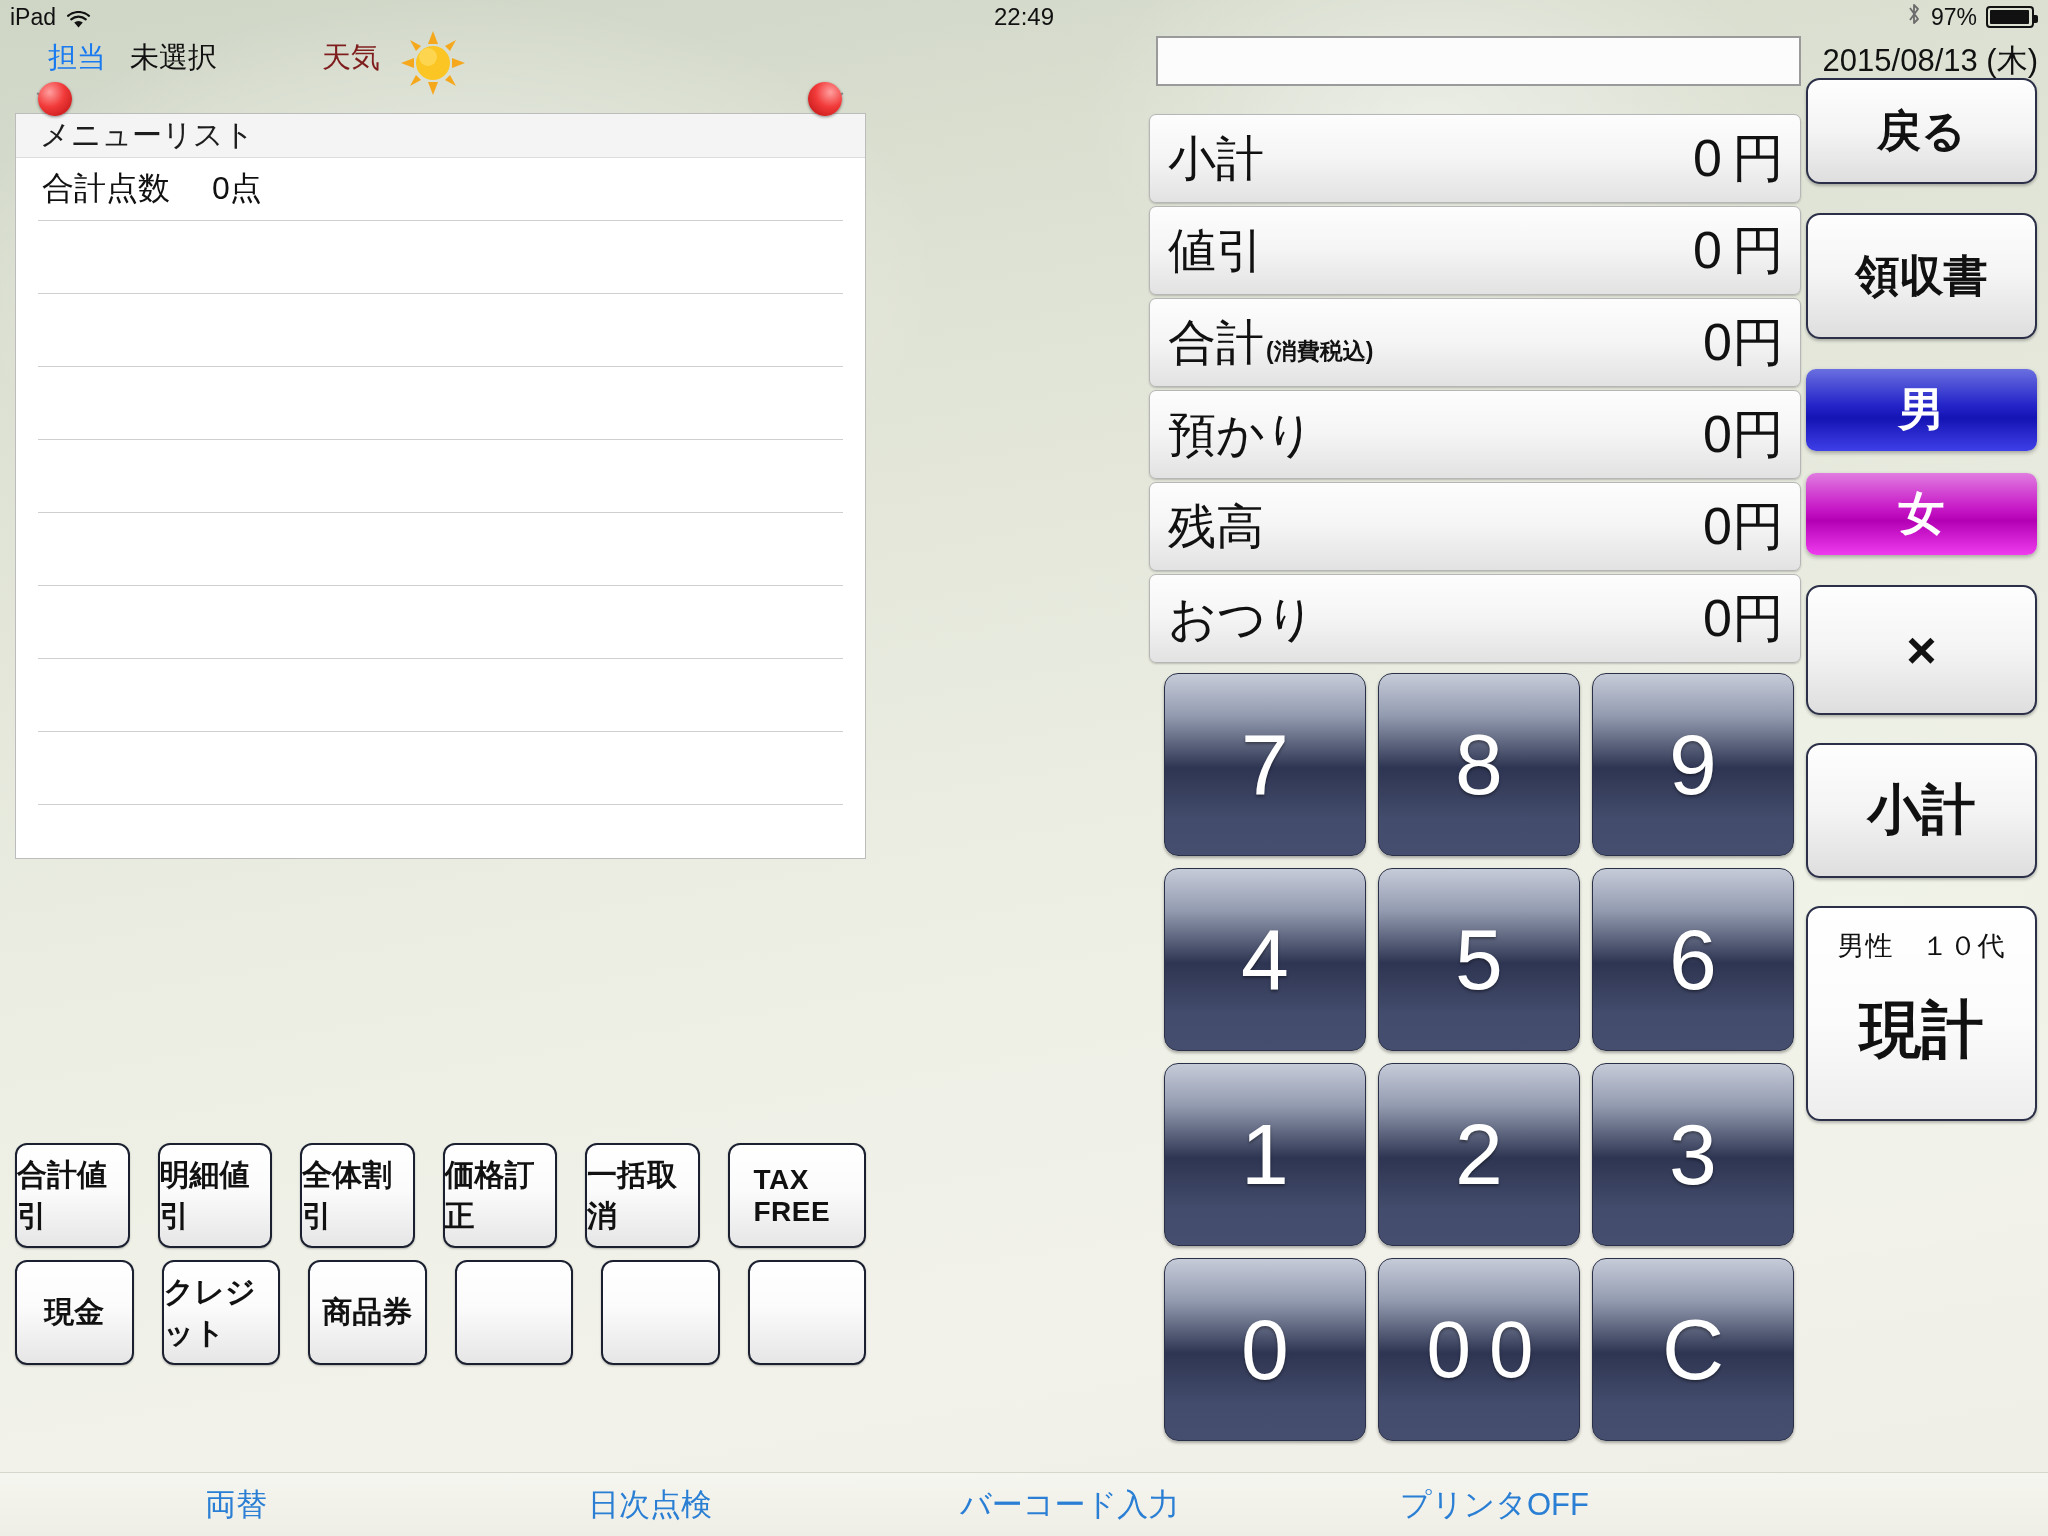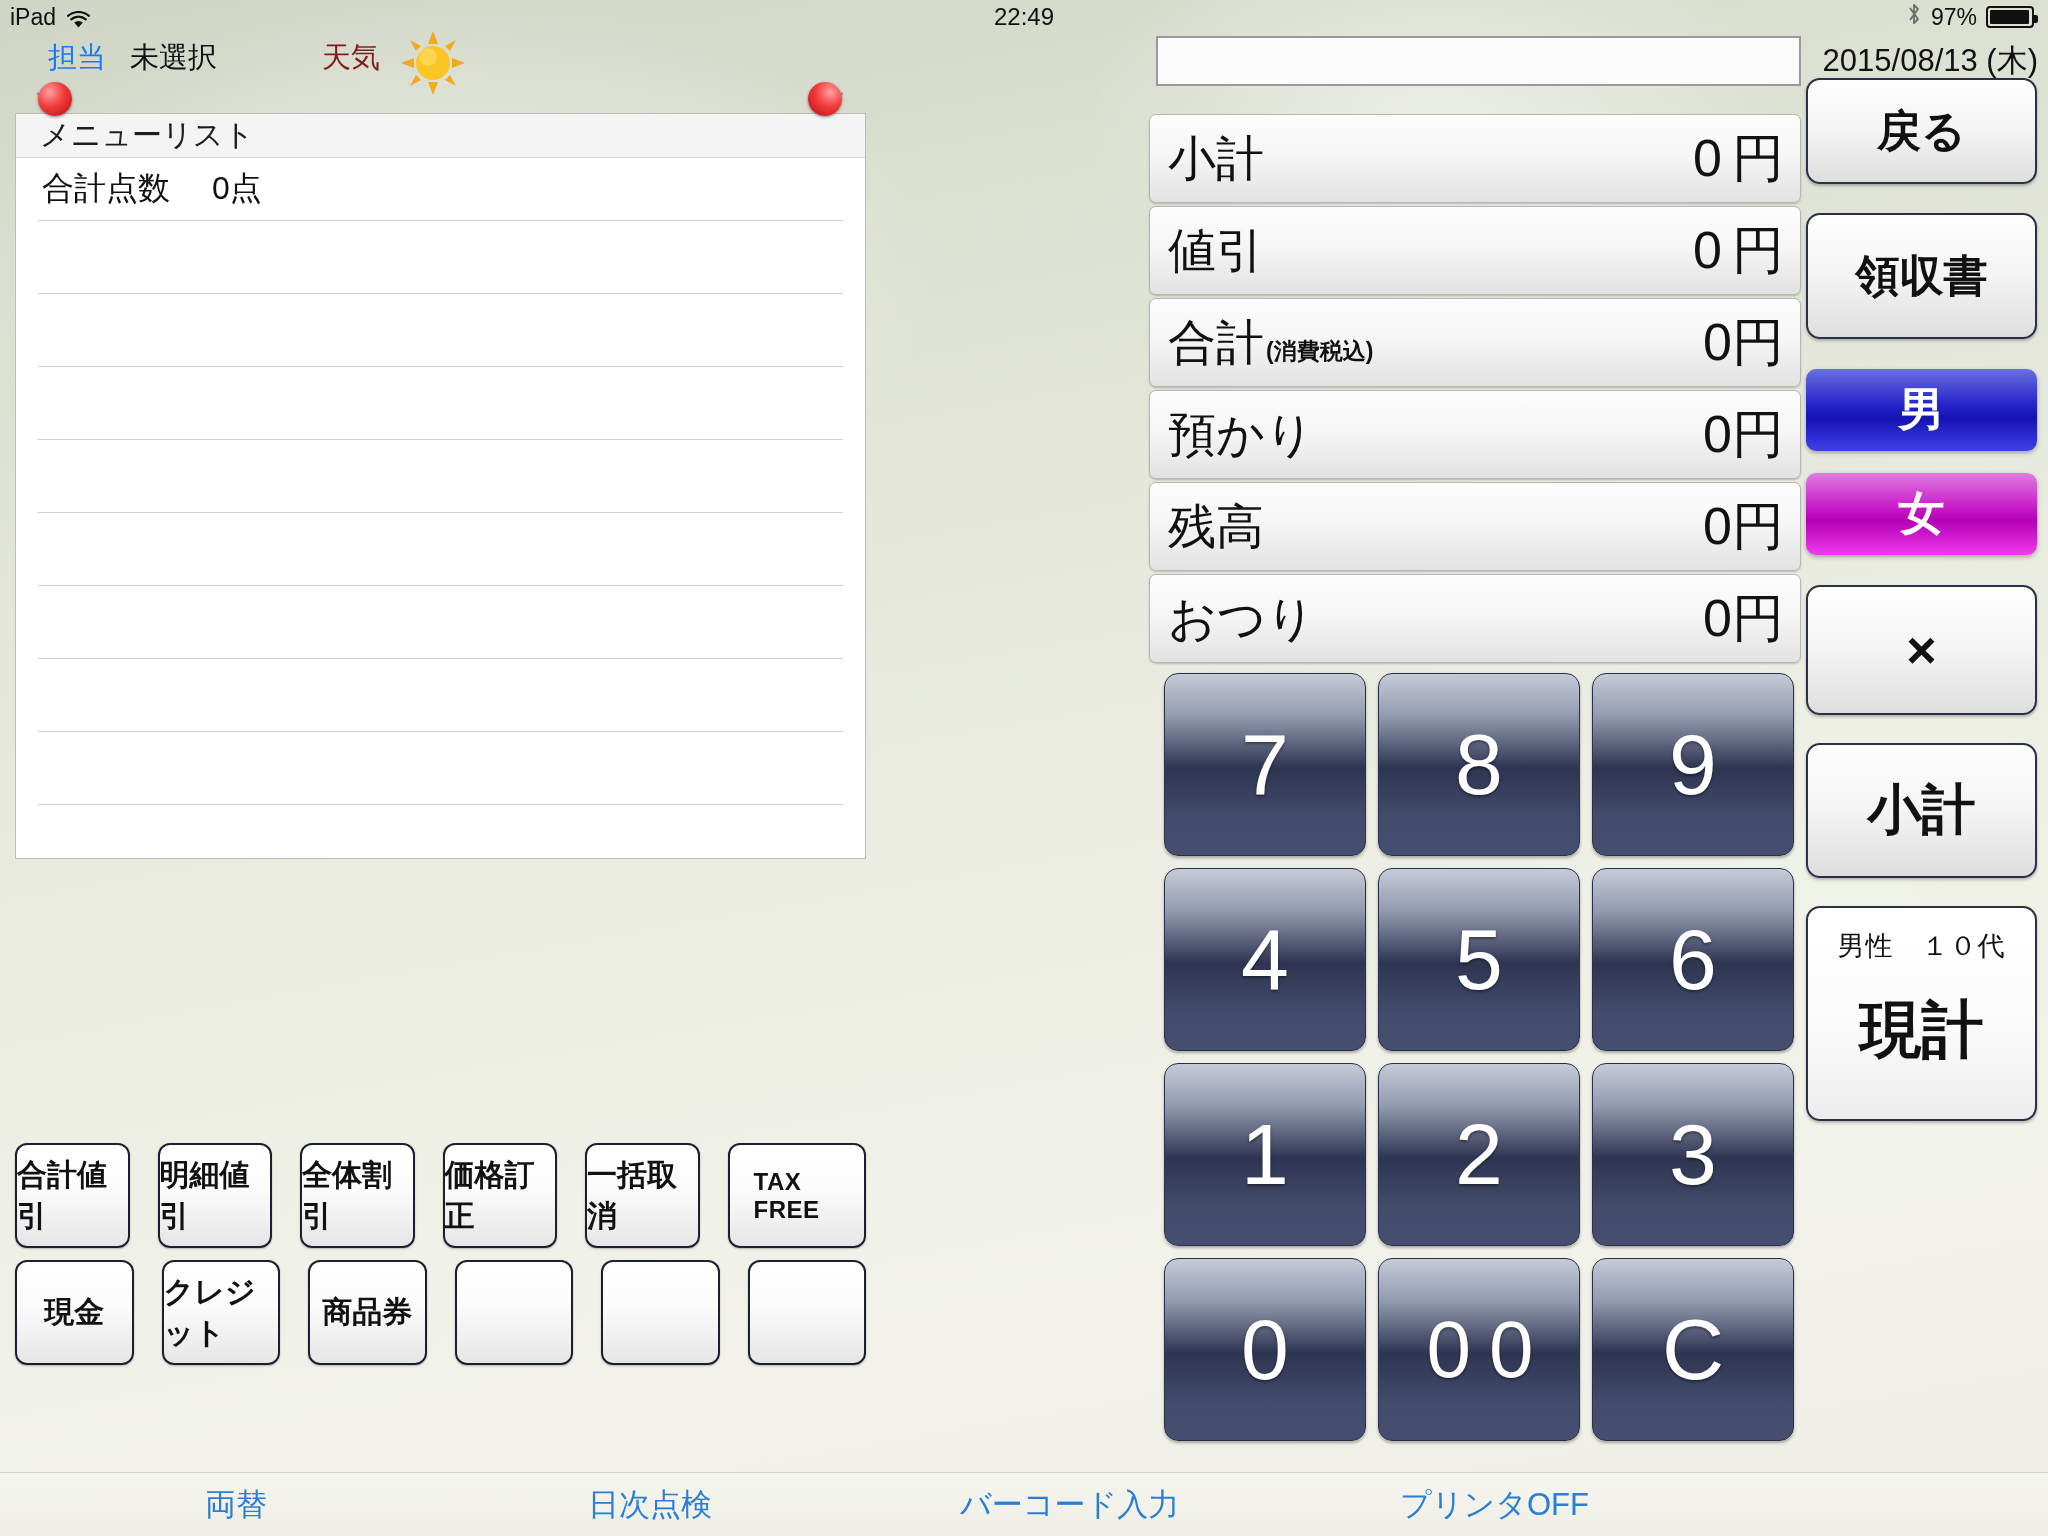--- a/index.html
+++ b/index.html
@@ -68,21 +68,21 @@
   
   .fn-grid { position: absolute; left: 15px; top: 1143px; width: 851px; }
   .fn-row { display: flex; gap: 28px; margin-bottom: 12px; }
   .btn-white {
     flex: 1; height: 105px; border-radius: 12px;
     background: linear-gradient(180deg,#ffffff 0%, #fbfbfb 45%, #e6e6e6 100%);
     border: 2px solid #1b2030; display: flex; align-items: center; justify-content: center;
     font-size: 30px; font-weight: bold; color: #111;
     box-shadow: 0 1px 2px rgba(0,0,0,.25);
   }
-  .btn-white.latin { font-size: 24px; letter-spacing: .5px; padding-left: 24px; }
+  .btn-white.latin { font-size: 28px; letter-spacing: .5px; padding-left: 24px; }
 
   
   .search-field {
     position: absolute; left: 1156px; top: 36px; width: 645px; height: 50px;
     background: #fcfcfc; border: 2px solid #9a9a9a;
   }
   .totals { position: absolute; left: 1149px; top: 114px; width: 652px; }
   .total-row {
     height: 89px; margin-bottom: 3px; border-radius: 7px;
     background: linear-gradient(180deg,#fdfdfd 0%, #f5f5f5 48%, #e2e2e2 100%);

